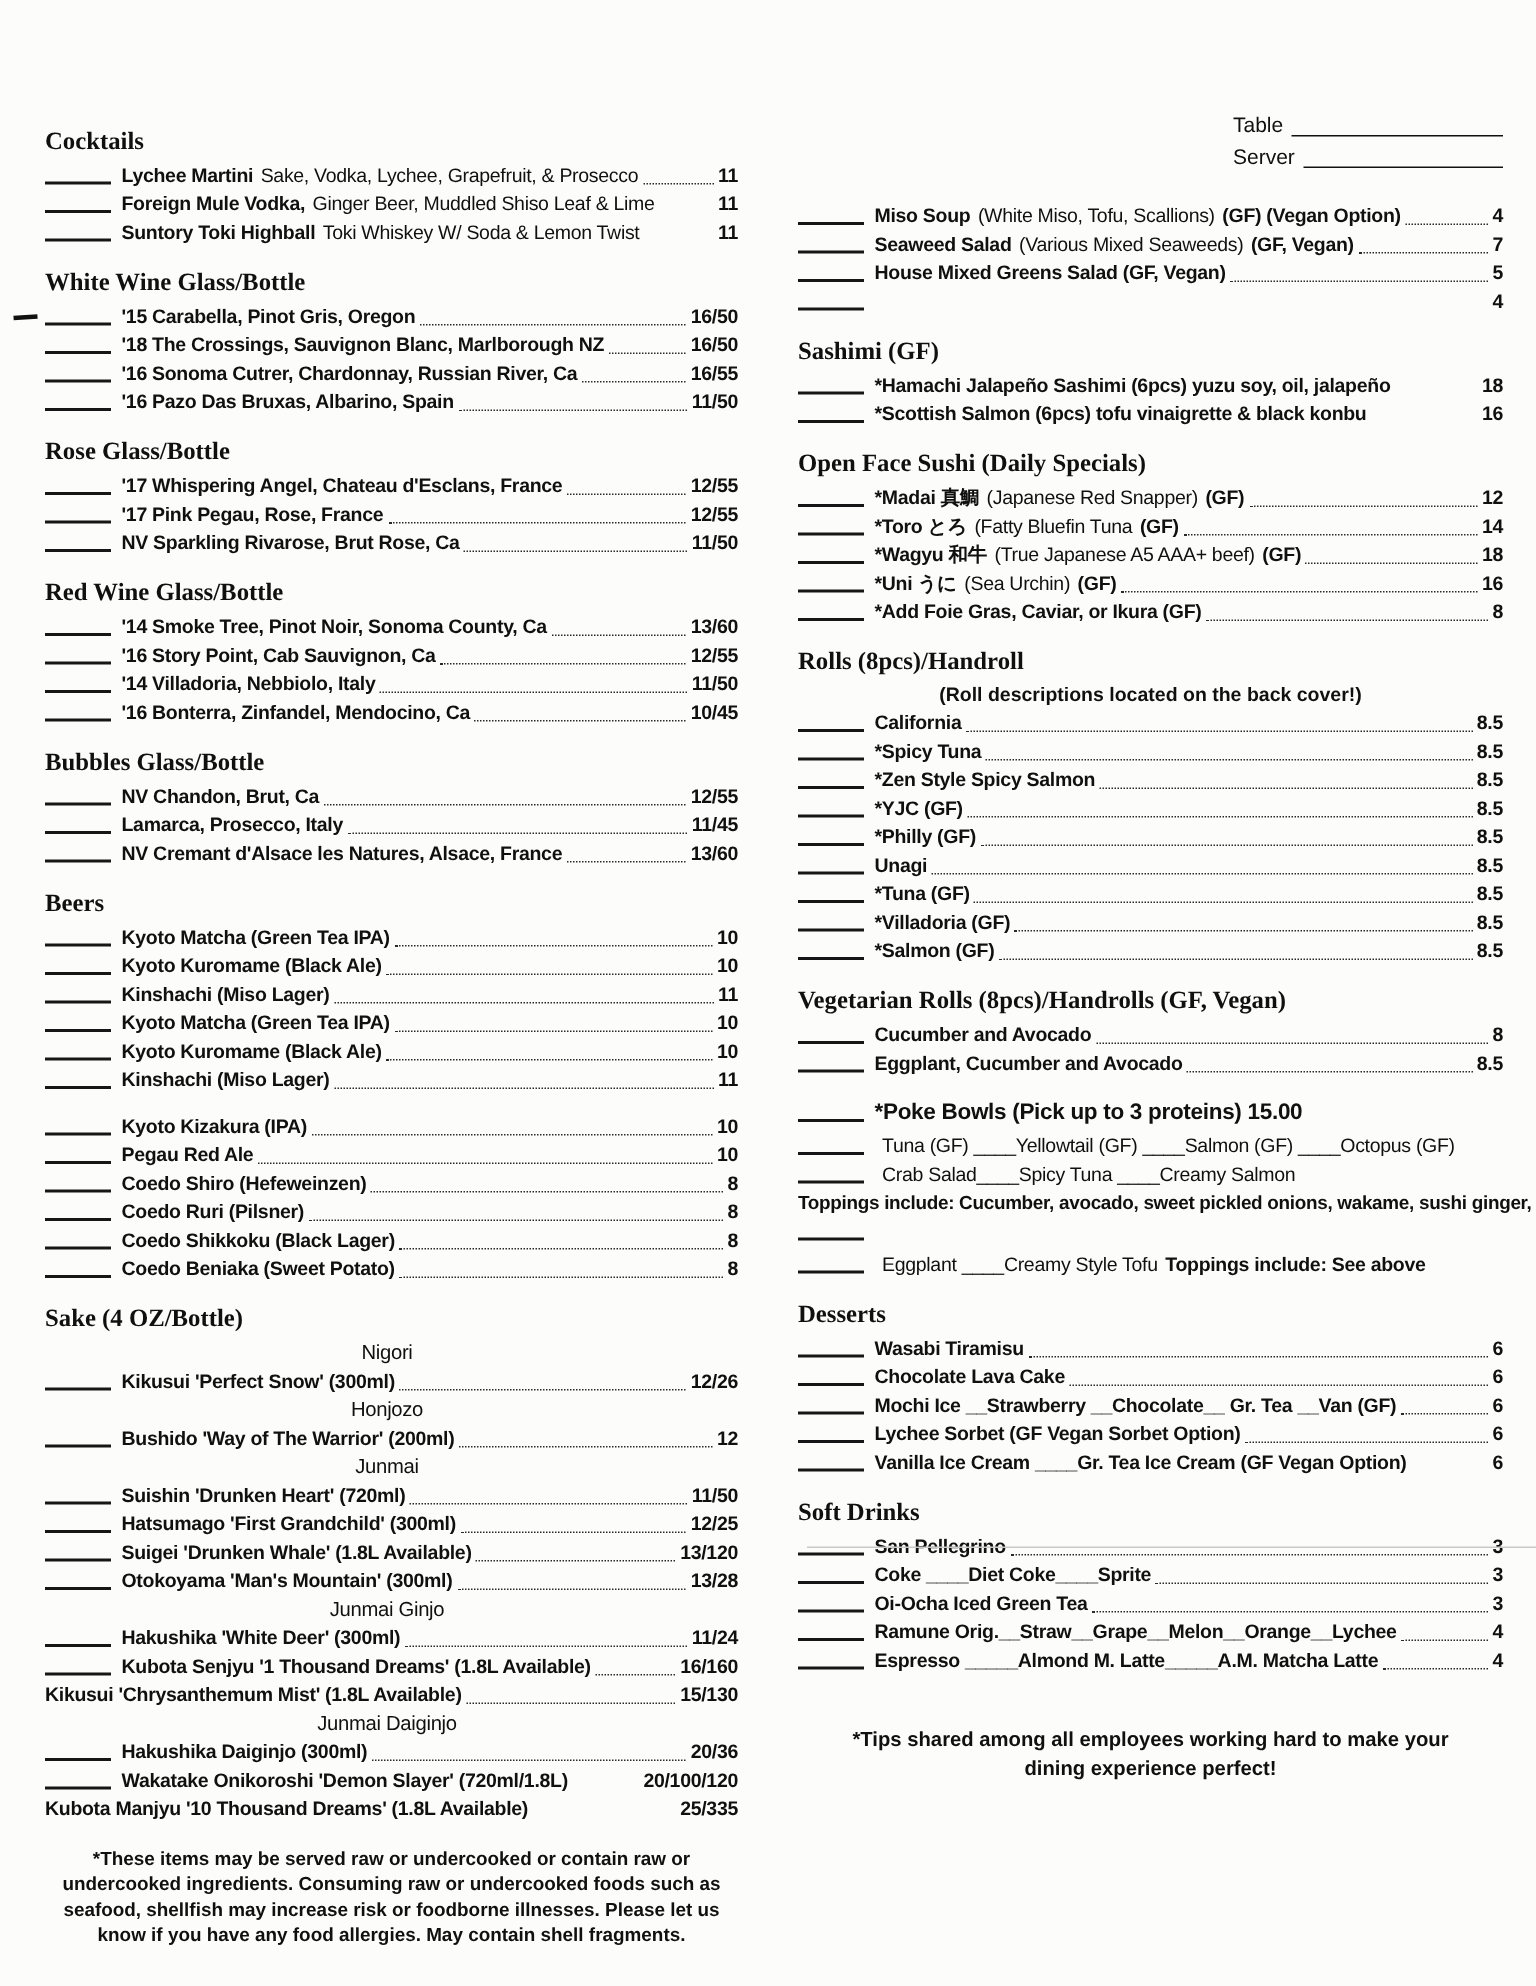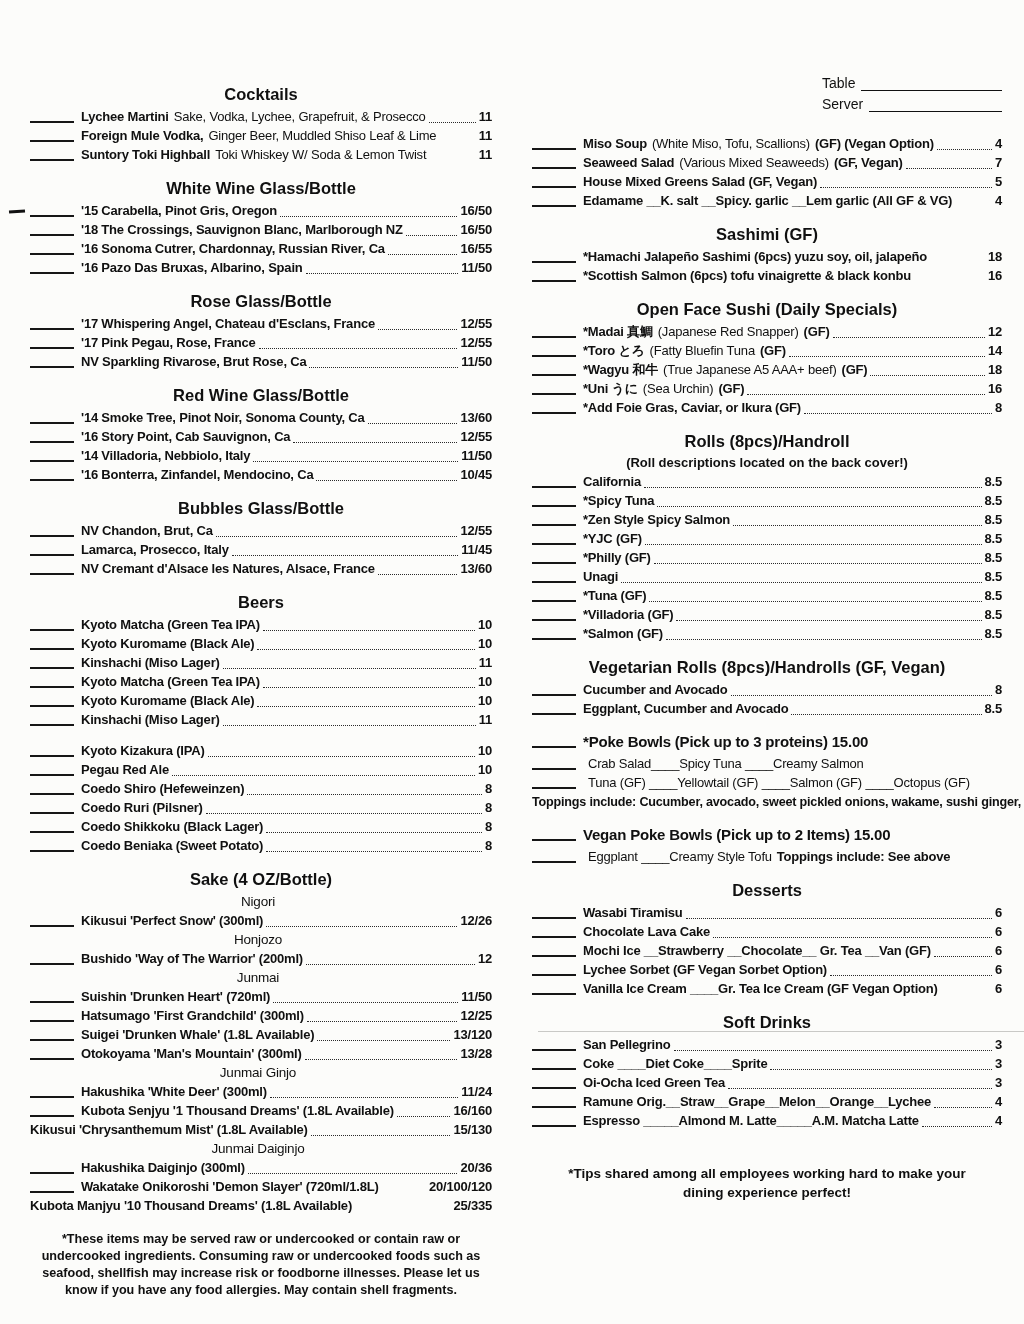--- a/index.html
+++ b/index.html
@@ -11,21 +11,21 @@
     position: relative;
     overflow: hidden;
   }
   .col { position: absolute; }
   .col.left  { left: 30px; top: 84px;  width: 462px; }
   .col.right { left: 532px; top: 70px; width: 470px; }
 
   .menu-section { margin-bottom: 14px; }
   .section-title {
     font-size: 16.5px; font-weight: bold; line-height: 20px;
-    text-align: center; margin-bottom: 3px;
+    margin-bottom: 3px; font-family: Liberation Serif, serif;
   }
   .section-subtitle { font-size: 13px; font-weight: bold; line-height: 18px; text-align: center; }
   .section-title:empty, .section-subtitle:empty { display: none; }
 
   .row {
     display: flex; align-items: flex-end; position: relative;
     font-size: 13px; line-height: 19px; letter-spacing: -0.2px;
   }
   .blank  { flex: 0 0 44px; border-bottom: 2px solid #161616; margin: 0 7px 3px 0; }
   .name   { font-weight: bold; white-space: pre; }
@@ -537,21 +537,20 @@
 
                 <span class="blank"></span>
                 <span class="name">House Mixed Greens Salad (GF, Vegan)</span>
 
                 <span class="leader dots"></span>
                 <span class="price">5</span>
               </div>
             <div class="row item">
 
                 <span class="blank"></span>
-                <span class="name">Edamame __K. salt __Spicy. garlic __Lem garlic (All GF &amp; VG)</span>
 
                 <span class="leader plain"></span>
                 <span class="price">4</span>
               </div>
           </div>
         </section>
         <section class="menu-section">
           <h2 class="section-title">Sashimi (GF)</h2>
 
           <div class="rows">
@@ -736,53 +735,52 @@
                 <span class="blank"></span>
                 <span class="name">*Poke Bowls (Pick up to 3 proteins) 15.00</span>
 
                 <span class="leader"></span>
 
               </div>
             <div class="row item">
 
                 <span class="blank"></span>
 
+                <span class="desc">Tuna (GF) ____Yellowtail (GF) ____Salmon (GF) ____Octopus (GF)</span>
+
+                <span class="leader"></span>
+
+              </div>
+            <div class="row item">
+
+                <span class="blank"></span>
+
                 <span class="desc">Crab Salad____Spicy Tuna ____Creamy Salmon</span>
 
                 <span class="leader"></span>
 
               </div>
-            <div class="row item">
-
-                <span class="blank"></span>
-
-                <span class="desc">Tuna (GF) ____Yellowtail (GF) ____Salmon (GF) ____Octopus (GF)</span>
-
-                <span class="leader"></span>
-
-              </div>
             <div class="row note">
                 
                 
                 <span class="name">Toppings include: Cucumber, avocado, sweet pickled onions, wakame, sushi ginger, black konbu seaweed, nori, scallions, fried shallots, sesame, and lemon</span>
                 
                 
                 <span class="leader"></span>
                 
               </div>
           </div>
         </section>
         <section class="menu-section">
 
           <div class="rows">
 
           <div class="row big">
 
                 <span class="blank"></span>
-                <span class="name">Vegan Poke Bowls (Pick up to 2 Items) 15.00</span>
 
                 <span class="leader"></span>
 
               </div>
             <div class="row item">
 
                 <span class="blank"></span>
 
                 <span class="desc">Eggplant ____Creamy Style Tofu</span>
                 <span class="tag">Toppings include: See above</span>

